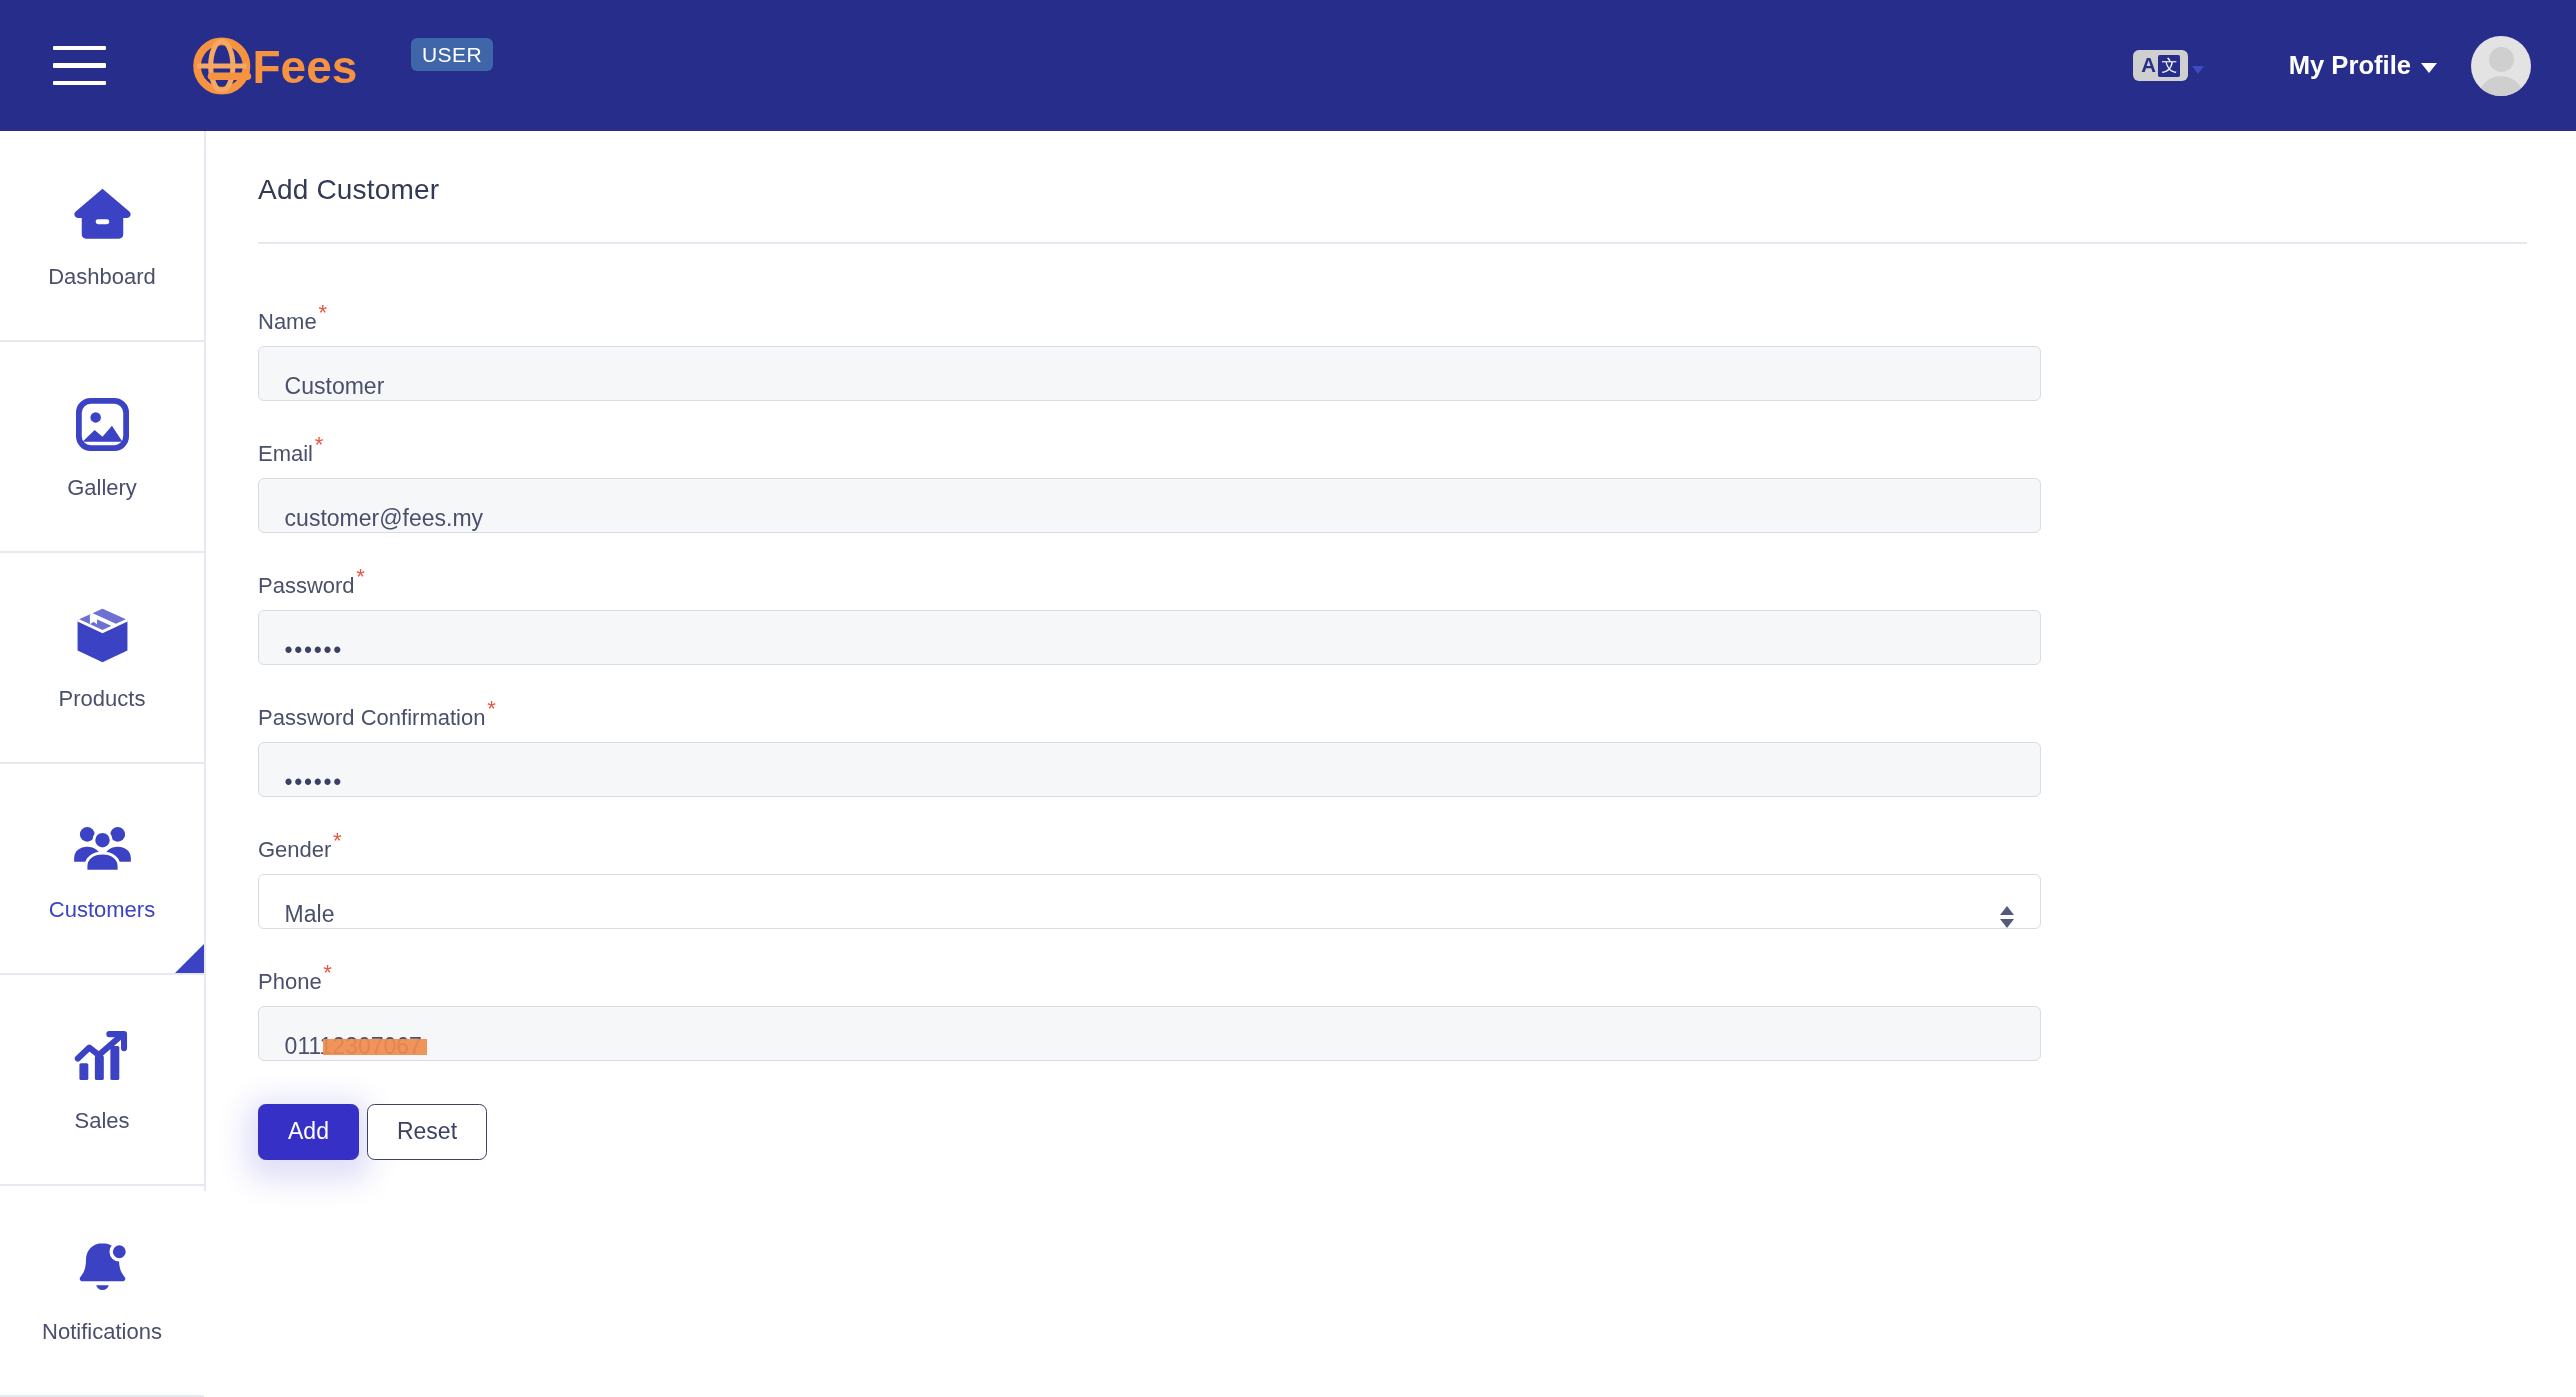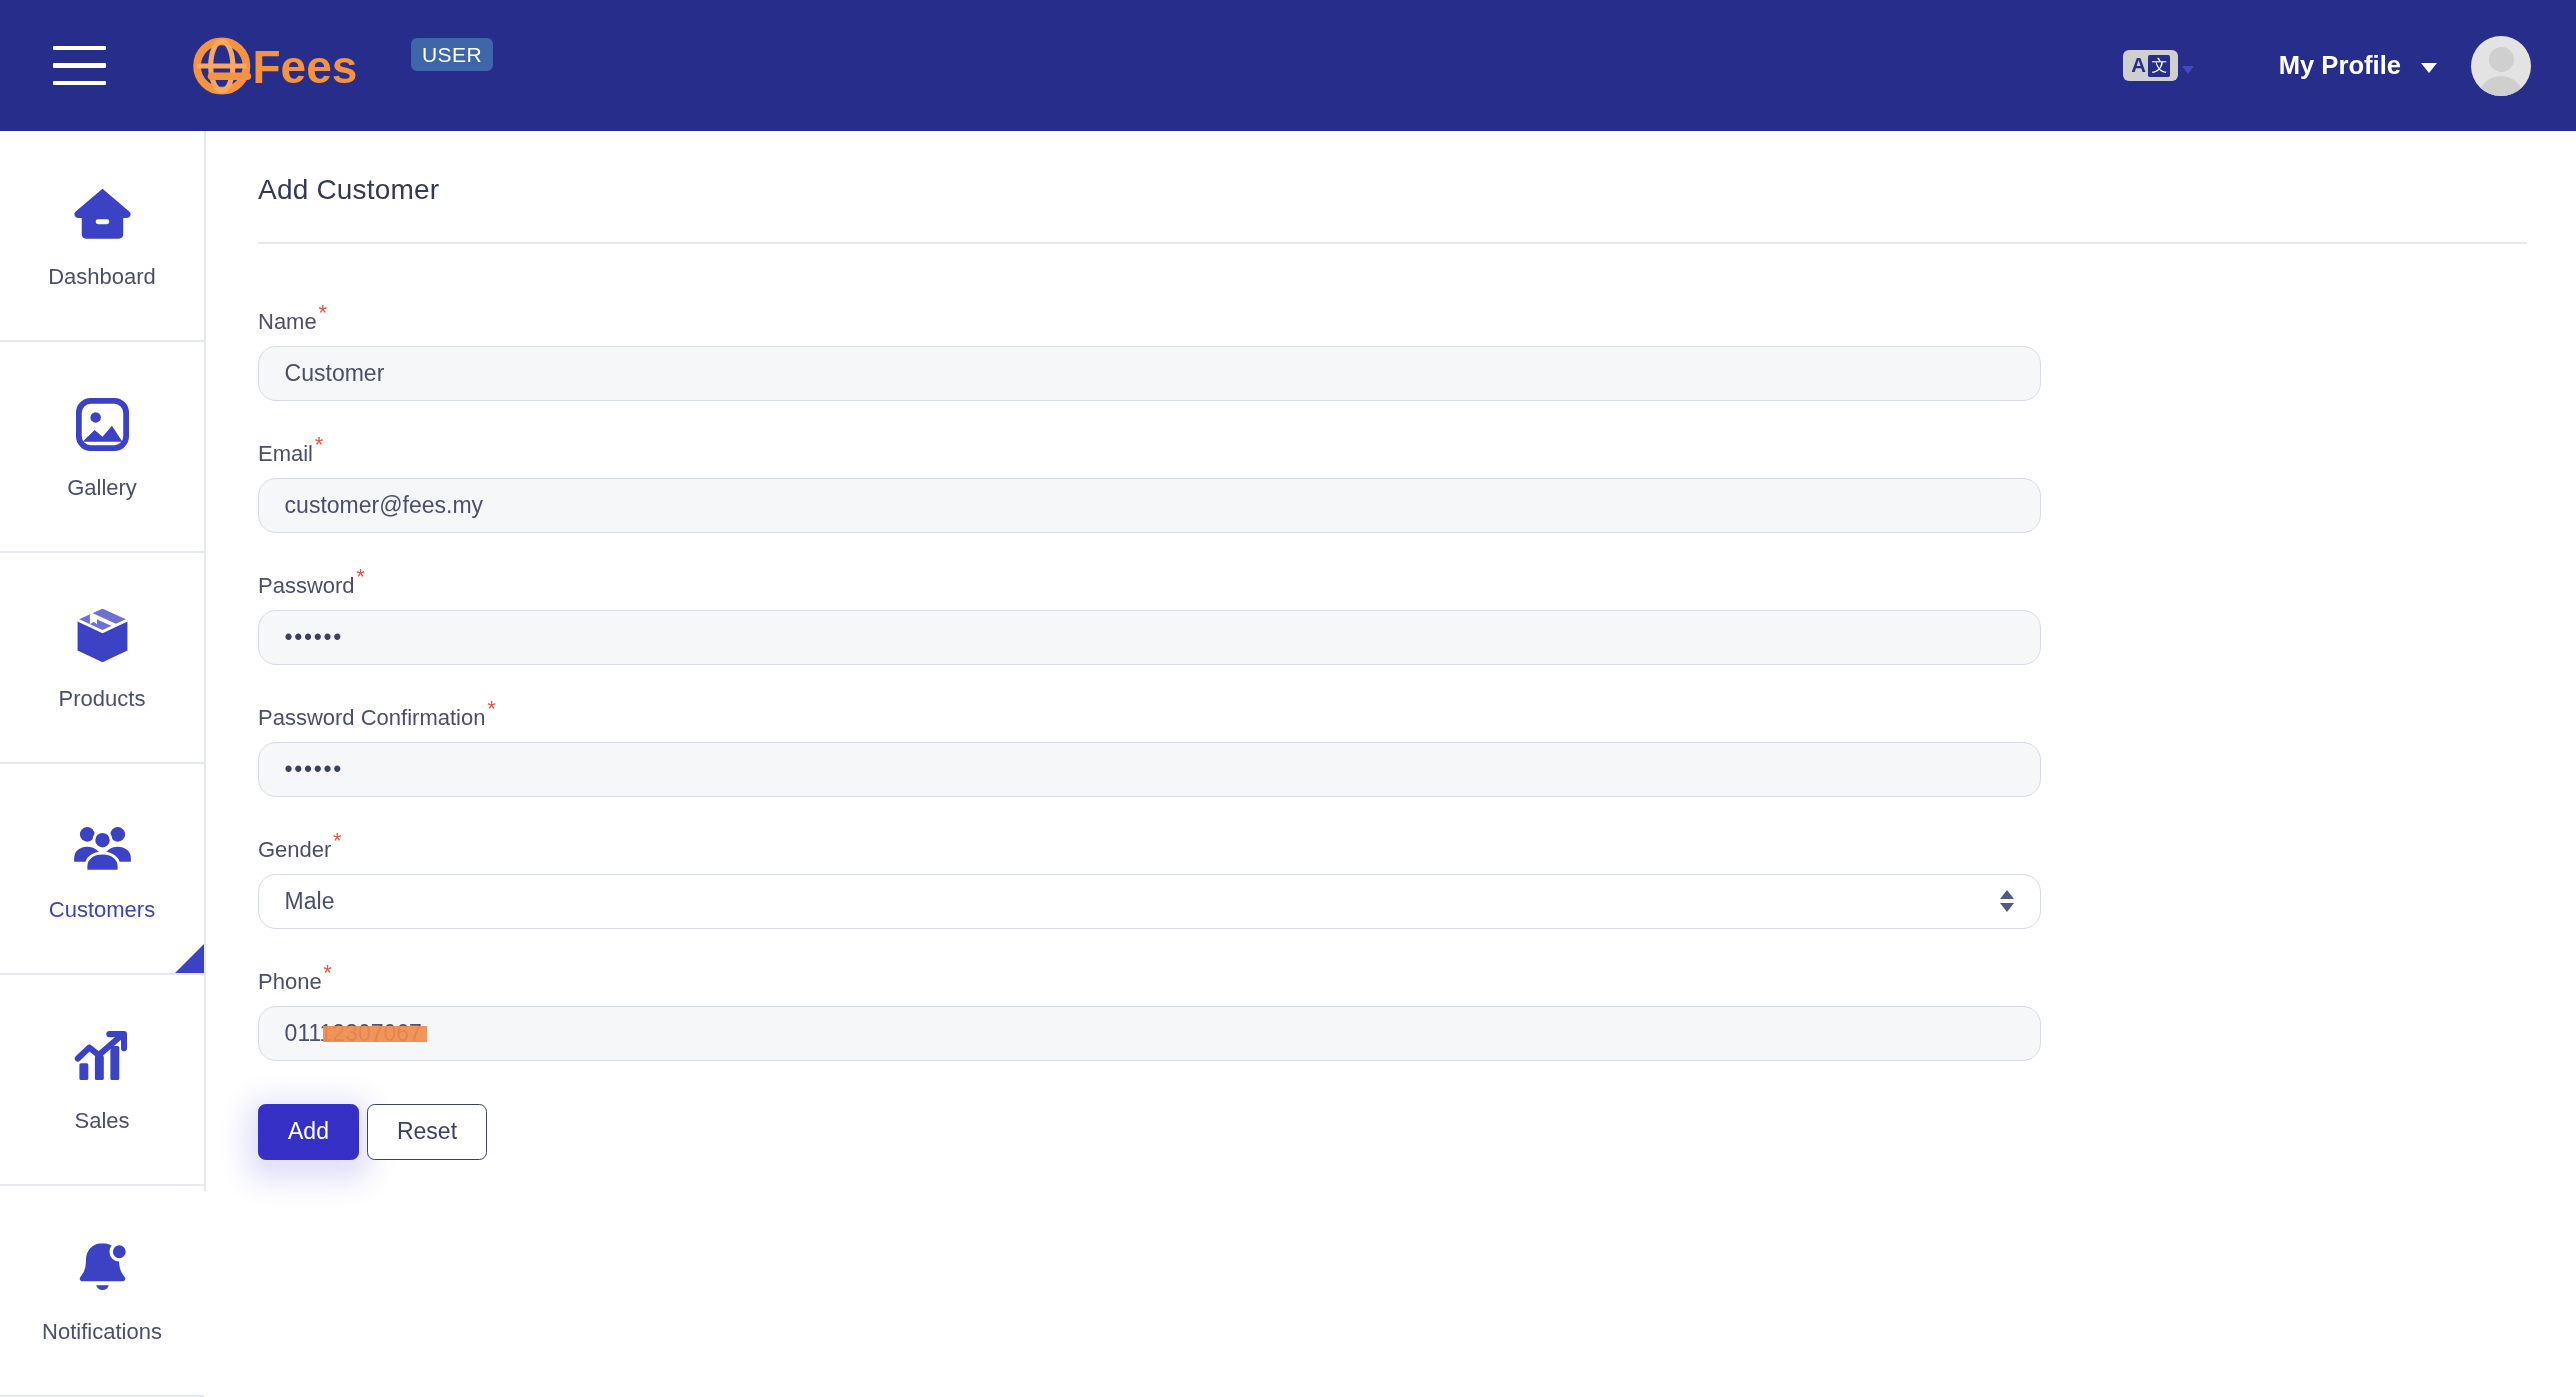--- a/index.html
+++ b/index.html
@@ -111,21 +111,21 @@
     margin-left: 3.4px;
     margin-top: 8.5px;
   }
 
   .profile-link {
     color: #ffffff;
     font-size: 25.6px;
     font-weight: bold;
     display: flex;
     align-items: center;
-    gap: 20px;
+    gap: 10px;
     cursor: pointer;
     margin-right: 34px;
   }
   .profile-caret {
     width: 0; height: 0;
     border-left: 8.5px solid transparent;
     border-right: 8.5px solid transparent;
     border-top: 10.2px solid #ffffff;
     margin-top: 4.3px;
   }
@@ -228,24 +228,24 @@
     font-size: 22px;
     vertical-align: super;
     line-height: 0;
     margin-left: 1.7px;
   }
 
   .input-box {
     width: 1783px;
     height: 55px;
     border: 1.7px solid #d6dbe4;
-    border-radius: 18px;
+    border-radius: 6px;
     background: #f6f7f9;
     display: flex;
-    align-items: center;
+    align-items: flex-end;
     padding: 0 25.6px;
     font-size: 23px;
     color: #4a4f6b;
     cursor: text;
   }
 
   .input-box.select-box {
     background: #ffffff;
     justify-content: space-between;
     cursor: pointer;

